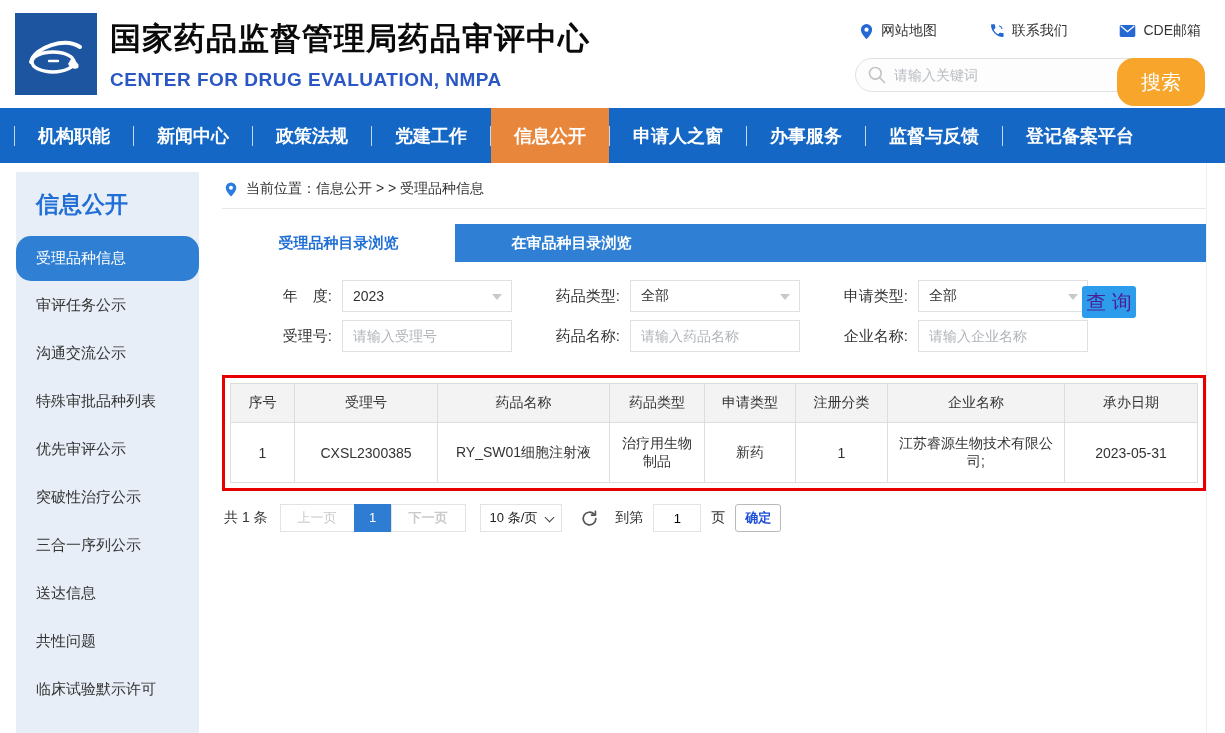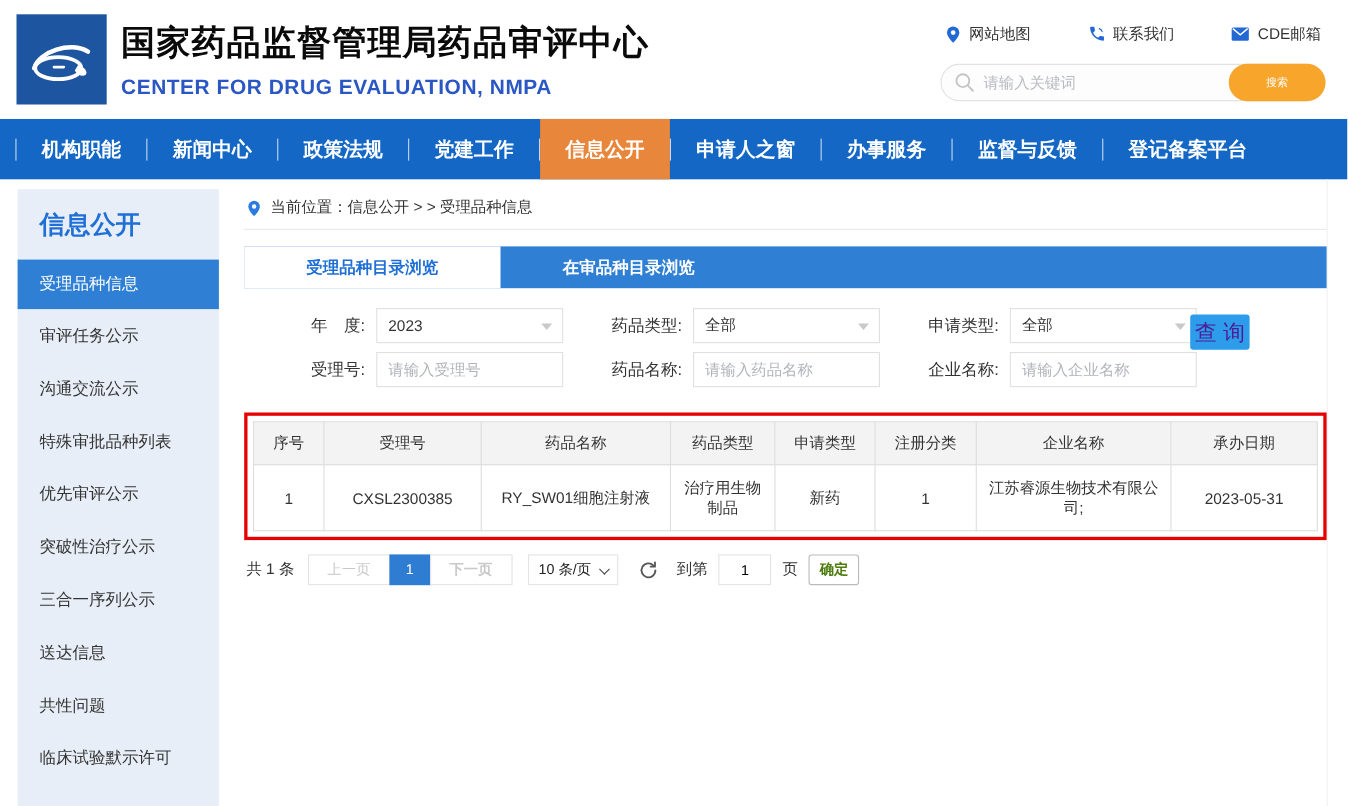--- a/index.html
+++ b/index.html
@@ -13,34 +13,34 @@
   .title-block { position:absolute; left:110px; top:18px; }
   .site-title { font-size:31px; font-weight:bold; color:#0a0a0a; letter-spacing:1px; }
   .site-subtitle { margin-top:9px; font-size:19px; font-weight:bold; color:#2a57c4; letter-spacing:.5px; }
   .header-right { position:absolute; right:20px; top:16px; width:350px; }
   .top-links { display:flex; justify-content:space-between; align-items:center; padding:0 4px; height:30px; }
   .top-link { display:flex; align-items:center; gap:7px; font-size:14px; color:#333; cursor:pointer; }
   .searchbar { position:relative; margin-top:12px; height:34px; }
   .search-input { width:100%; height:34px; border:1px solid #e2e2e2; border-radius:17px; background:#fdfdfd; padding:0 96px 0 38px; font-size:14px; color:#333; outline:none; font-family:inherit; }
   .search-input::placeholder { color:#b8bcc2; }
   .search-mag { position:absolute; left:12px; top:7px; }
-  .search-btn { position:absolute; right:0; top:0; width:88px; height:34px; border:none; border-radius:17px; background:#f7a52b; color:#fff; font-size:10px; cursor:pointer; font-family:inherit; }
+  .search-btn { position:absolute; right:0; top:0; width:88px; height:48px; border:none; border-radius:17px; background:#f7a52b; color:#fff; font-size:20px; cursor:pointer; font-family:inherit; }
 
   
   .navbar { display:flex; align-items:center; height:55px; background:#1467c4; padding:0 14px; }
   .nav-item { display:flex; align-items:center; justify-content:center; height:55px; padding:0 23px; color:#fff; font-size:18px; font-weight:bold; cursor:pointer; white-space:nowrap; }
   .nav-item.active { background:#e8863c; }
   .nav-sep { width:1px; height:20px; background:rgba(255,255,255,.75); }
 
   
   .layout { display:flex; height:570px; }
   .sidebar { width:191px; margin-left:16px; margin-top:9px; background:#e8eef7; height:561px; }
   .side-title { height:64px; display:flex; align-items:center; padding-left:20px; font-size:23px; font-weight:bold; color:#1f6fd6; }
   .side-item { height:48px; display:flex; align-items:center; padding-left:20px; font-size:15px; color:#333; cursor:pointer; }
-  .side-item.active { height:45px; background:#2f80d4; color:#fff; }
+  .side-item.active { height:45px; background:#2f80d4; color:#fff;border-radius:15px; }
 
   .content { position:relative; flex:1; margin-left:23px; margin-right:18px; border-right:1px solid #f0f0f0; padding-right:0; }
 
   
   .breadcrumb { display:flex; align-items:center; gap:8px; padding:17px 0 10px 2px; font-size:14px; color:#333; border-bottom:1px solid #e8e8e8; }
 
   
   .tabbar { display:flex; margin-top:15px; height:38px; background:#2f80d4; }
   .tab { width:233px; display:flex; align-items:center; justify-content:center; font-size:15px; font-weight:bold; color:#fff; cursor:pointer; }
   .tab.active { background:#fff; color:#1f6fd6;font-family:Liberation Serif, serif; }
@@ -66,21 +66,21 @@
   .pg-total { margin-right:12px; }
   .pg-group { display:flex; }
   .pg-btn { height:28px; line-height:26px; padding:0 17px; border:1px solid #e3e3e3; background:#fff; color:#c9c9c9; font-size:13px; cursor:default; }
   .pg-btn + .pg-btn, .pg-page + .pg-btn { margin-left:-1px;font-weight:bold; }
   .pg-page { width:38px; height:28px; line-height:28px; text-align:center; background:#2f7cd3; color:#fff; font-size:13px; margin-left:-1px; cursor:pointer; }
   .pg-size { position:relative; height:28px; line-height:26px; border:1px solid #e3e3e3; padding:0 24px 0 9px; margin-left:14px; font-size:13px; color:#222; cursor:pointer; }
   .pg-size .chev { position:absolute; right:8px; top:9px; width:7px; height:7px; border-right:1.6px solid #444; border-bottom:1.6px solid #444; transform:rotate(45deg); }
   .pg-refresh { margin-left:18px; display:flex; align-items:center; cursor:pointer; }
   .pg-goto { margin-left:16px; display:flex; align-items:center; gap:10px; }
   .pg-goto input { width:48px; height:28px; border:1px solid #e3e3e3; text-align:center; font-size:13px; outline:none; font-family:inherit; }
-  .pg-ok { height:28px; padding:0 9px; border:1px solid #b9b9b9; border-radius:3px; background:#fff; font-size:13px; font-weight:bold; color:#4d7c0f; cursor:pointer; font-family:inherit; }
+  .pg-ok { height:28px; padding:0 9px; border:1px solid #b9b9b9; border-radius:3px; background:#fff; font-size:13px; font-weight:bold; color:#1d4ed8; cursor:pointer; font-family:inherit; }
 </style>
 </head>
 <body>
 
 <div class="page">
 
   <div class="header">
     <div class="logo">
       <svg width="62" height="50" viewBox="0 0 62 50">
         <path d="M6 33 C10 18, 40 8, 55 18" fill="none" stroke="#fff" stroke-width="4" stroke-linecap="round"></path>

